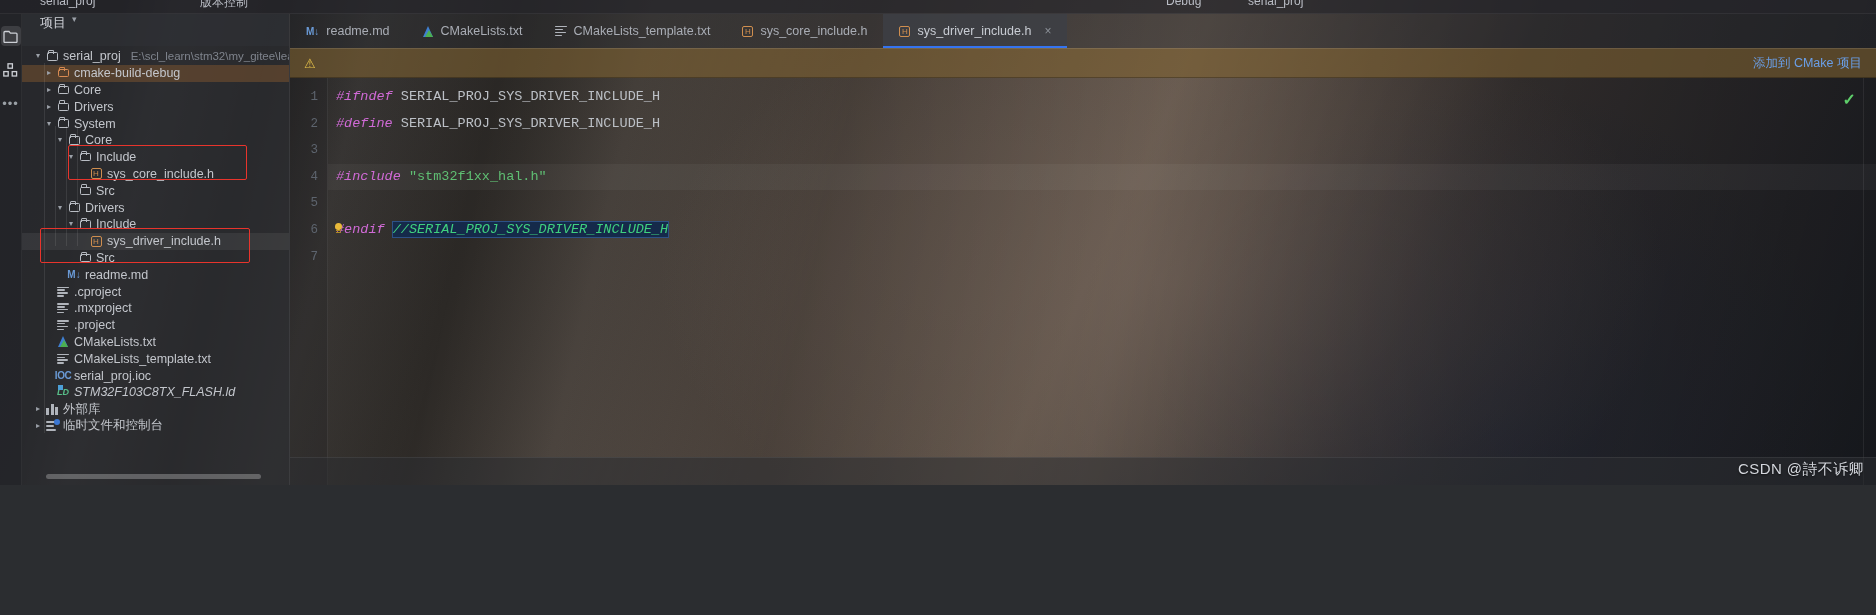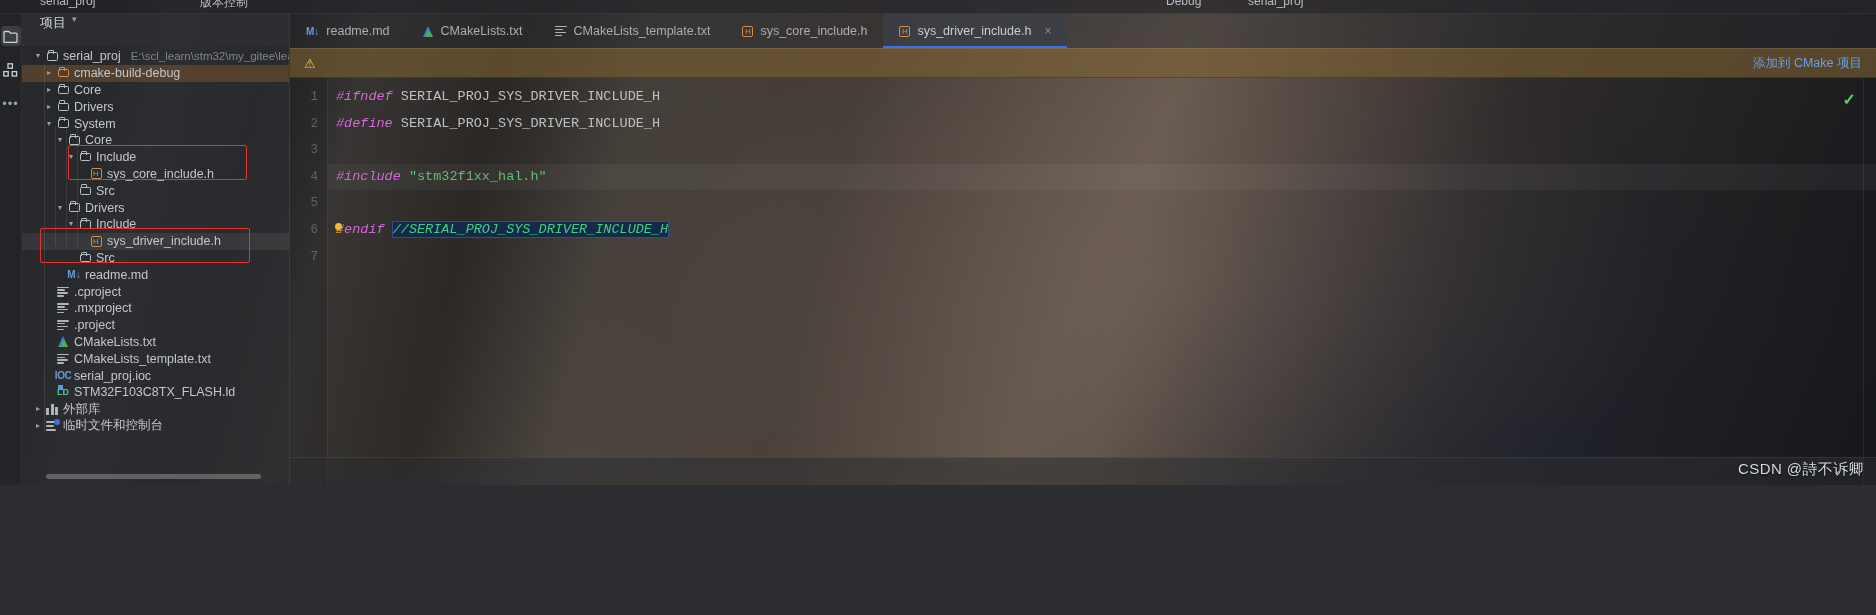--- a/index.html
+++ b/index.html
@@ -410,21 +410,21 @@
           </span>
           <span class="tlabel">CMakeLists_template.txt</span>
         </div>
         <div class="trow" style="padding-left: 21px;">
           <span class="twist"></span>
           <span class="ficon">
             <span class="g-ioc">IOC</span>
           </span>
           <span class="tlabel">serial_proj.ioc</span>
         </div>
-        <div class="trow" style="padding-left: 21px;">
+        <div class="trow" style="padding-left: 21px; font-style: italic;">
           <span class="twist"></span>
           <span class="ficon">
             <span class="g-ld">LD</span>
           </span>
           <span class="tlabel">STM32F103C8TX_FLASH.ld</span>
         </div>
         <div class="trow" style="padding-left: 10px;">
           <span class="twist right"></span>
           <span class="ficon">
             <span class="g-lib">

